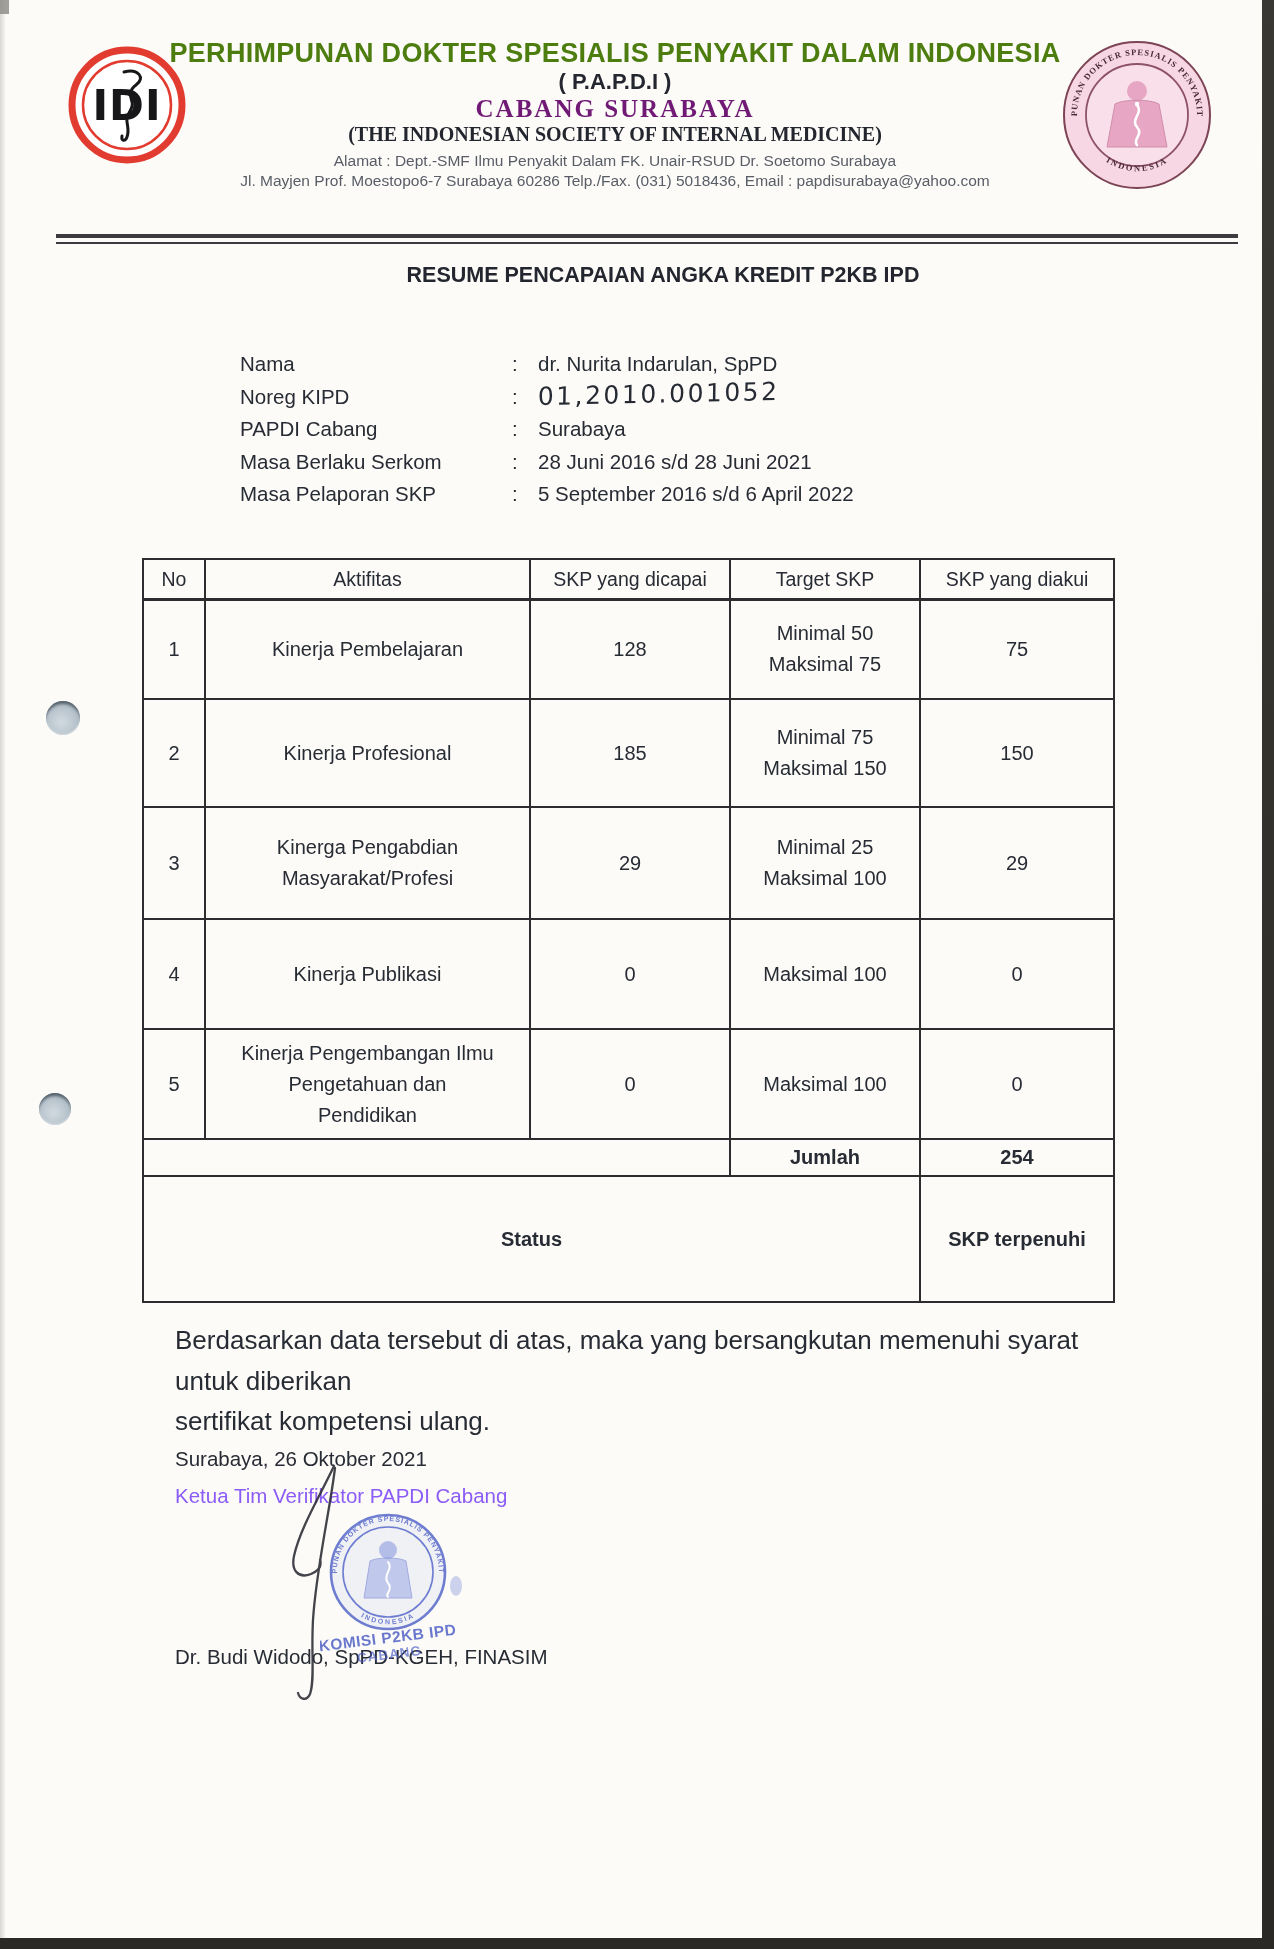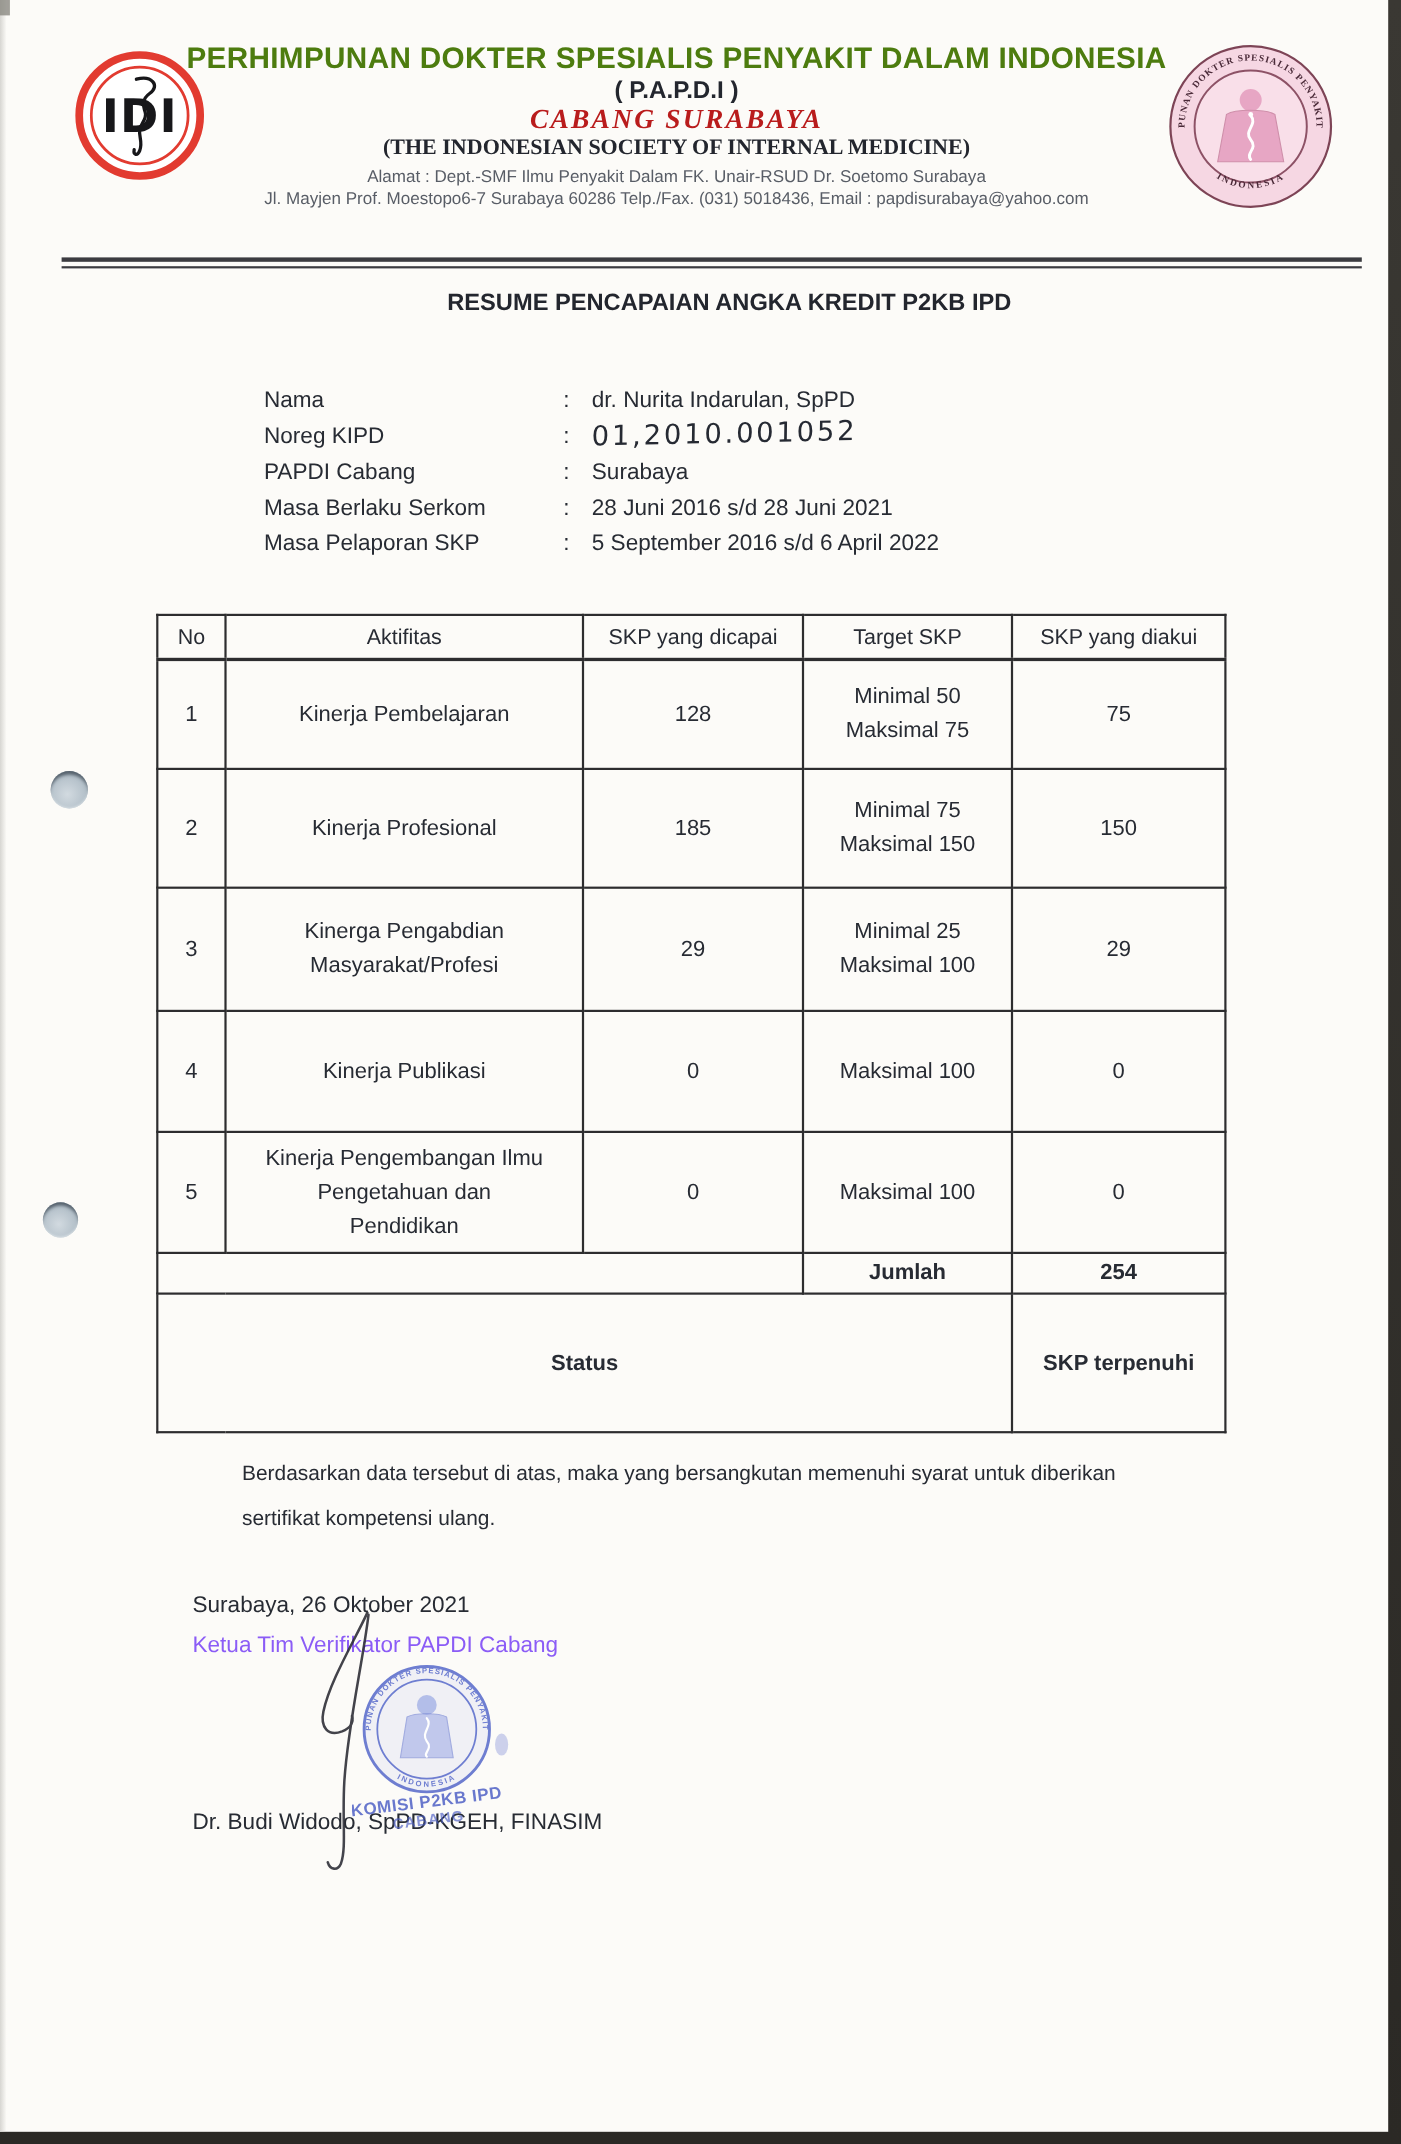--- a/index.html
+++ b/index.html
@@ -5,21 +5,21 @@
   html,body{margin:0;padding:0;background:#222;}
   .scan{position:relative;width:1274px;height:1949px;background:linear-gradient(180deg,#3a3833,#2b2925);overflow:hidden;font-family:"Liberation Sans",sans-serif;}
   .page{position:absolute;left:0;top:0;width:1262px;height:1938px;background:#fcfbf8;}
   .page::before{content:'';position:absolute;left:0;top:0;width:6px;height:100%;background:linear-gradient(90deg,#d7d6d2,rgba(255,255,255,0));}
   .corner-mark{position:absolute;left:0;top:0;width:9px;height:14px;background:#8a8881;opacity:.8;}
 
   
   .lh-lines{position:absolute;top:38px;left:135px;width:960px;text-align:center;}
   .lh1{font-weight:bold;font-size:27px;color:#4d7c0f;letter-spacing:.3px;line-height:30px;}
   .lh2{font-weight:bold;font-size:22px;color:#23262e;line-height:27px;}
-  .lh3{font-family:"Liberation Serif",serif;font-weight:bold;font-size:25px;color:#b91c1c;letter-spacing:2px;line-height:27px;font-style:italic;}
+  .lh3{font-family:"Liberation Serif",serif;font-weight:bold;font-size:25px;color:#701a75;letter-spacing:2px;line-height:27px;}
   .lh4{font-family:"Liberation Serif",serif;font-weight:bold;font-size:20px;color:#23262e;line-height:25px;}
   .lh5{font-size:15.5px;color:#585d66;line-height:21px;margin-top:3px;}
   .lh6{font-size:15.5px;color:#585d66;line-height:20px;white-space:nowrap;}
   .logo-idi{position:absolute;left:66px;top:44px;}
   .logo-papdi{position:absolute;left:1060px;top:38px;}
   .rule{position:absolute;top:234px;left:56px;width:1182px;height:4px;border-top:4px solid #3b3b40;border-bottom:2px solid #3b3b40;}
 
   .doc-title{position:absolute;top:263px;left:143px;width:1040px;text-align:center;font-weight:bold;font-size:21.5px;color:#23262e;}
 
   
@@ -30,21 +30,21 @@
   .f-value{flex:1;}
   .handwritten{font-family:"DejaVu Sans",sans-serif;font-size:25px;letter-spacing:2.5px;transform:rotate(-1.2deg) skewX(-2deg);transform-origin:left top;margin-top:-3px;color:#262a33;}
 
   
   .skp-table{position:absolute;top:558px;left:142px;width:971px;border-collapse:collapse;table-layout:fixed;color:#272b33;font-size:20px;}
   .skp-table td{border:2.4px solid #2d2d2f;text-align:center;vertical-align:middle;padding:2px 6px;line-height:1.55;}
   .skp-table .th{font-weight:normal;font-size:19.5px;border-bottom-width:3.2px;}
   .c-bold{font-weight:bold;}
 
   
-  .closing{position:absolute;top:1320px;left:175px;width:950px;font-size:19px;line-height:40.5px;color:#272b33;margin-left:45px;}
+  .closing{position:absolute;top:1320px;left:175px;width:950px;font-size:26px;line-height:40.5px;color:#272b33;}
   .sig-date{position:absolute;top:1447px;left:175px;font-size:20.5px;color:#272b33;}
   .sig-role{position:absolute;top:1484px;left:175px;font-size:20.5px;color:#8b5cf6;}
   .sig-name{position:absolute;top:1645px;left:175px;font-size:20.5px;color:#272b33;}
 
   .stamp{position:absolute;left:320px;top:1510px;}
   .ink{position:absolute;left:0;top:0;pointer-events:none;}
 
   
   .punch{position:absolute;border-radius:50%;
     background:radial-gradient(circle at 45% 62%, #d2dae0 0%, #b6c2cb 55%, #9fadb8 100%);

